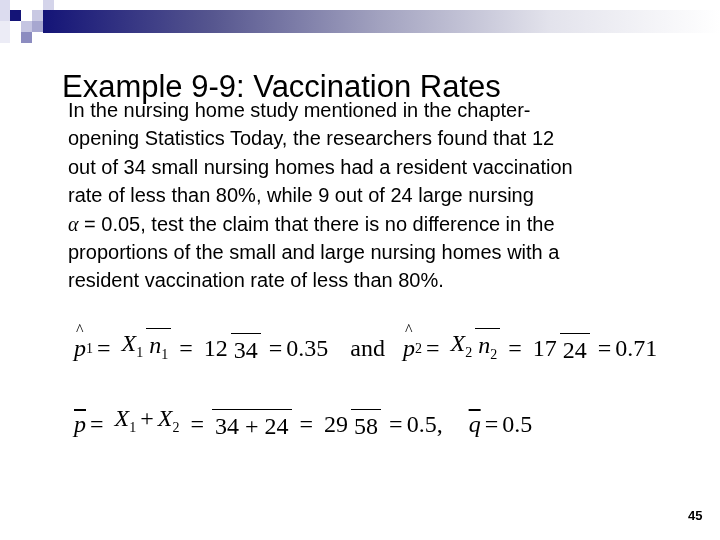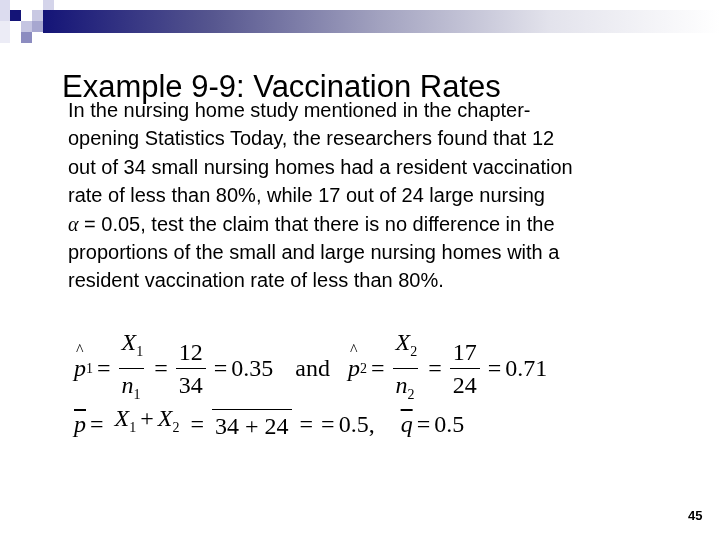--- a/index.html
+++ b/index.html
@@ -28,21 +28,21 @@
 
     .body-text {
       position: absolute; left: 68px; top: 96px; width: 620px;
       font-size: 20px; line-height: 28.4px;
     }
     .body-text .line { display: block; white-space: nowrap; }
     .alpha { font-family: "Liberation Serif", serif; font-style: italic; }
 
     .math { position: absolute; font-family: "Liberation Serif", serif; font-size: 24px; color: #000; }
     .row { display: flex; align-items: center; white-space: nowrap; }
-    .frac { display: inline-flex; flex-direction: column; align-items: flex-start; margin: 0 4px; vertical-align: middle; }
+    .frac { display: inline-flex; flex-direction: row; align-items: flex-end; margin: 0 4px; vertical-align: middle; }
     .frac .num { padding: 0 3px 2px 3px; line-height: 28px; }
     .frac .den { padding: 2px 3px 0 3px; line-height: 28px; border-top: 1.5px solid #000; }
     .var { font-style: italic; }
     .sub { font-size: 14px; vertical-align: -6px; font-style: normal; }
     .op { margin: 0 4px; }
     .hat { position: relative; display: inline-block; }
     .hat::before { content: "^"; position: absolute; left: 2px; top: -14px; font-size: 16px; font-style: normal; }
     .bar { text-decoration: overline; }
     .and { margin: 0 18px 0 22px; font-style: normal; }
 
@@ -62,21 +62,21 @@
 <div class="logo-sq sq-g"></div>
 <div class="logo-sq sq-h"></div>
 <div class="title-bar"></div>
 
 <h1 class="slide-title" style="margin:17px;font-weight:normal;">Example 9-9: Vaccination Rates</h1>
 
 <div class="body-text">
   <span class="line">In the nursing home study mentioned in the chapter-</span>
   <span class="line">opening Statistics Today, the researchers found that 12</span>
   <span class="line">out of 34 small nursing homes had a resident vaccination</span>
-  <span class="line">rate of less than 80%, while 17 out of 24 large nursing</span>
+  <span class="line">rate of less than 80%, while 9 out of 24 large nursing</span>
   <span class="line"><span class="alpha">α</span><span> = 0.05, test the claim that there is no difference in the</span></span>
   <span class="line">proportions of the small and large nursing homes with a</span>
   <span class="line">resident vaccination rate of less than 80%.</span>
 </div>
 
 <div class="math row" style="left:74px; top:328px;">
   <span class="var hat">p</span>
     <span class="sub">1</span>
   <span class="op">=</span>
   <span class="frac">
@@ -111,20 +111,24 @@
   <span class="var bar">p</span>
   <span class="op">=</span>
   <span class="frac">
     <span class="num"><span class="var">X</span><span class="sub">1</span><span class="op">+</span><span class="var">X</span><span class="sub">2</span></span>
   </span>
   <span class="op">=</span>
   <span class="frac">
     <span class="den">34 + 24</span>
   </span>
   <span class="op">=</span>
+  <span class="frac">
+    <span class="num">29</span>
+    <span class="den">58</span>
+  </span>
   <span class="op">=</span>
   <span>0.5,</span>
   <span style="display:inline-block;width:26px;"></span>
   <span class="var bar">q</span>
   <span class="op">=</span>
   <span>0.5</span>
 </div>
 
 <div class="footer-center">Bluman, Chapter 9</div>
 <div class="footer-num">45</div>

